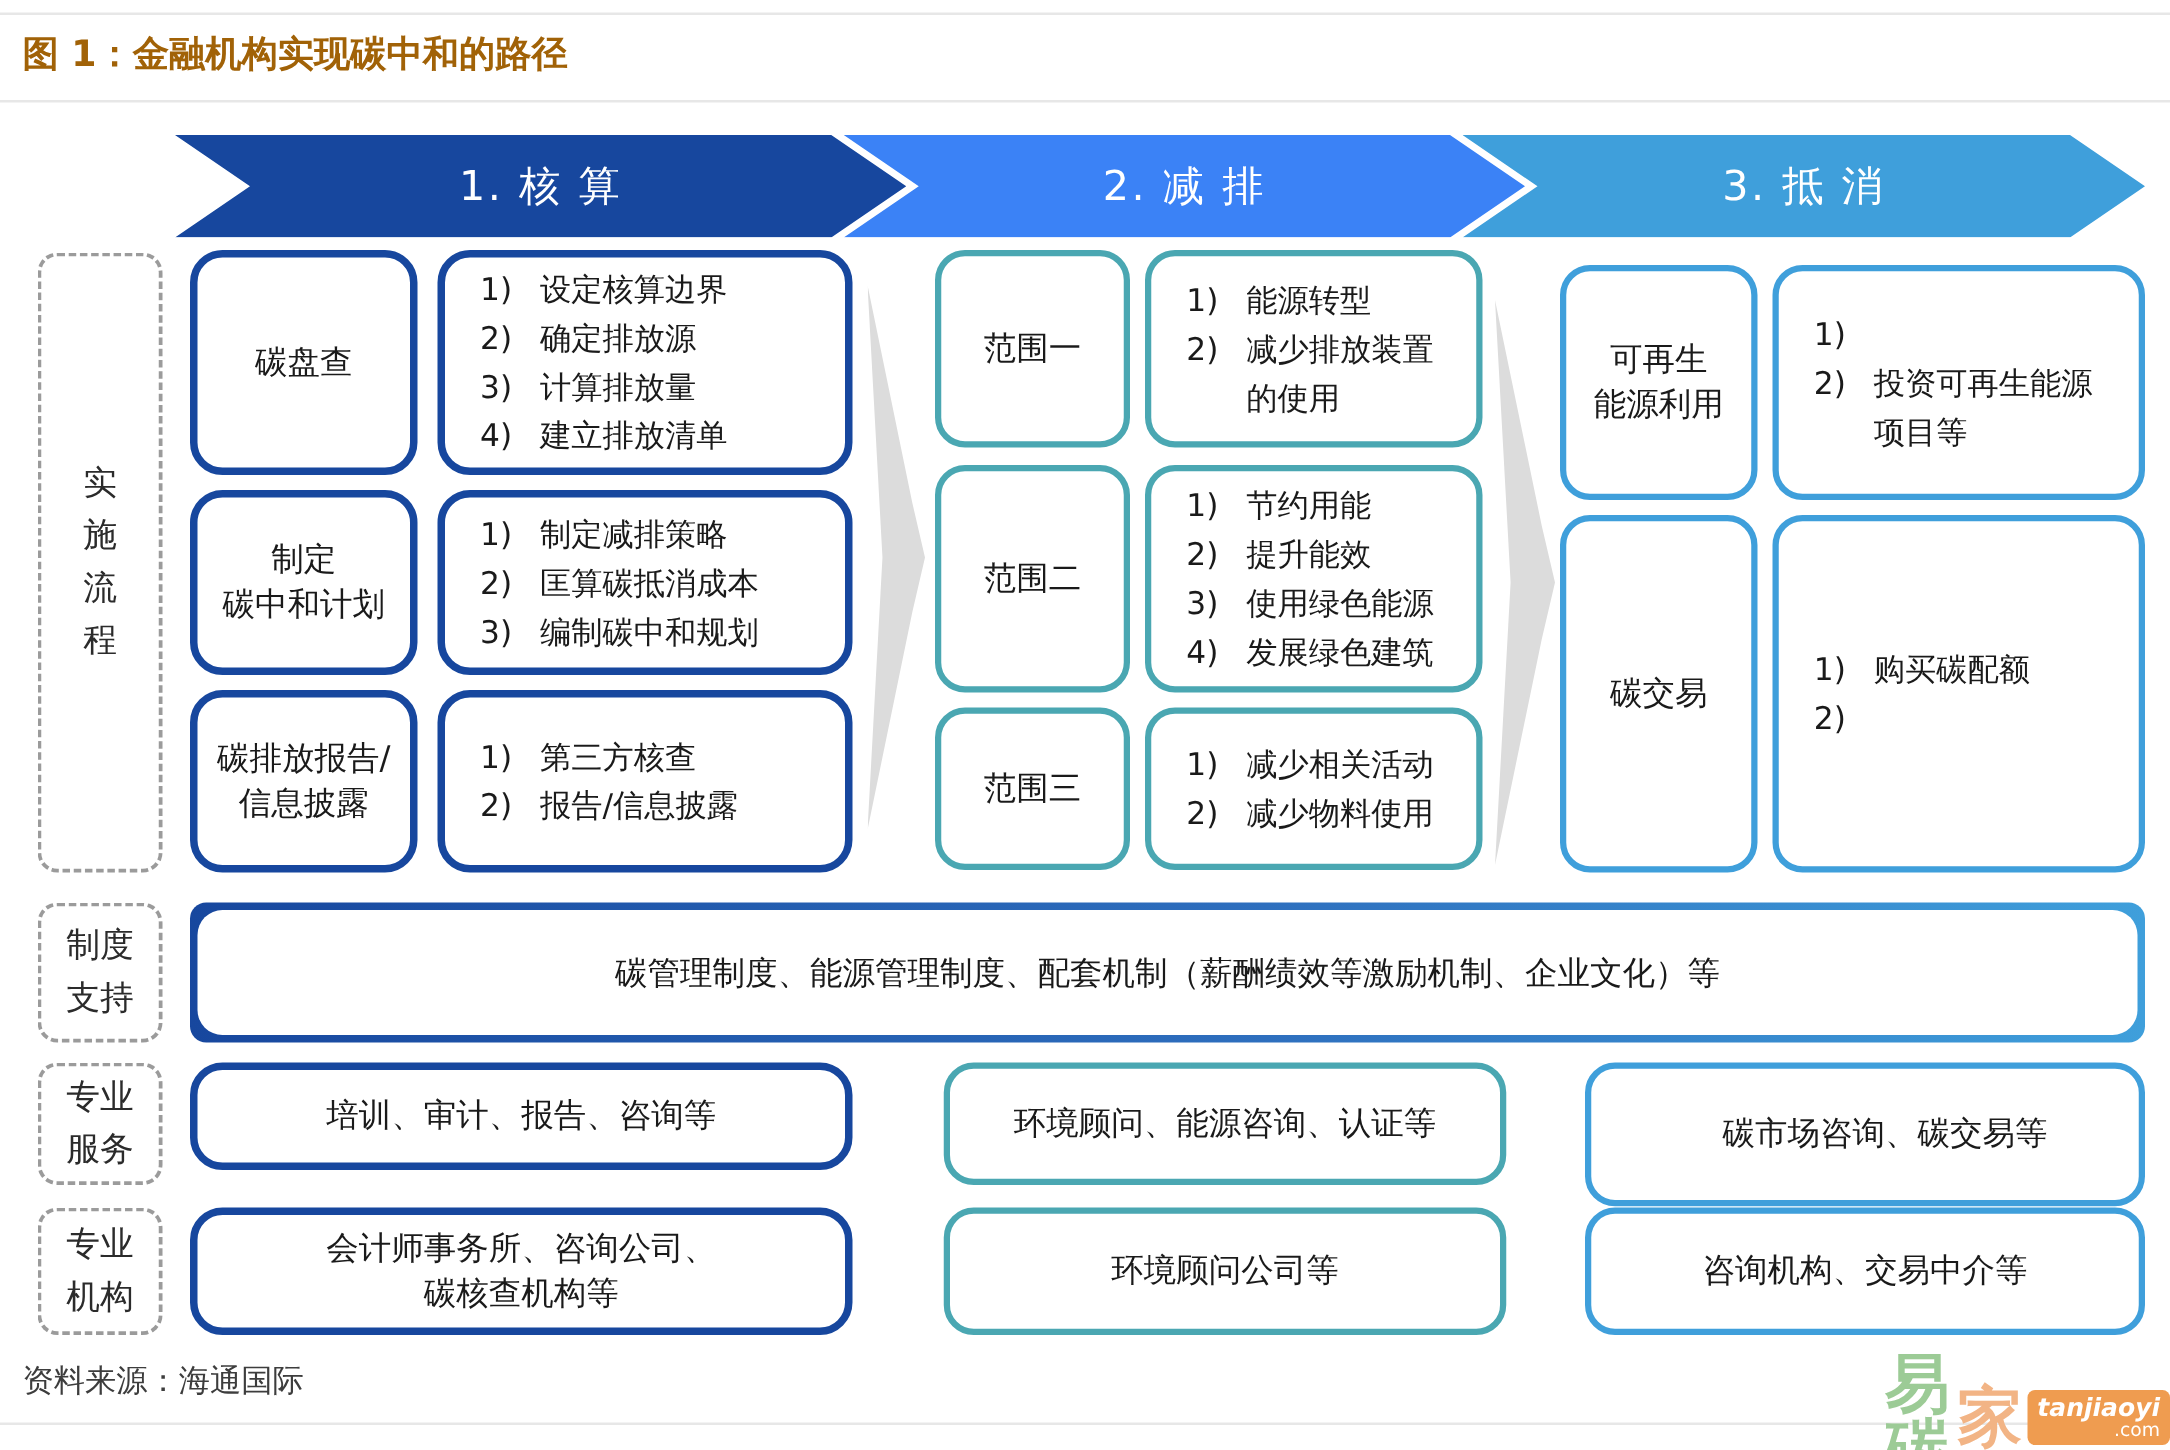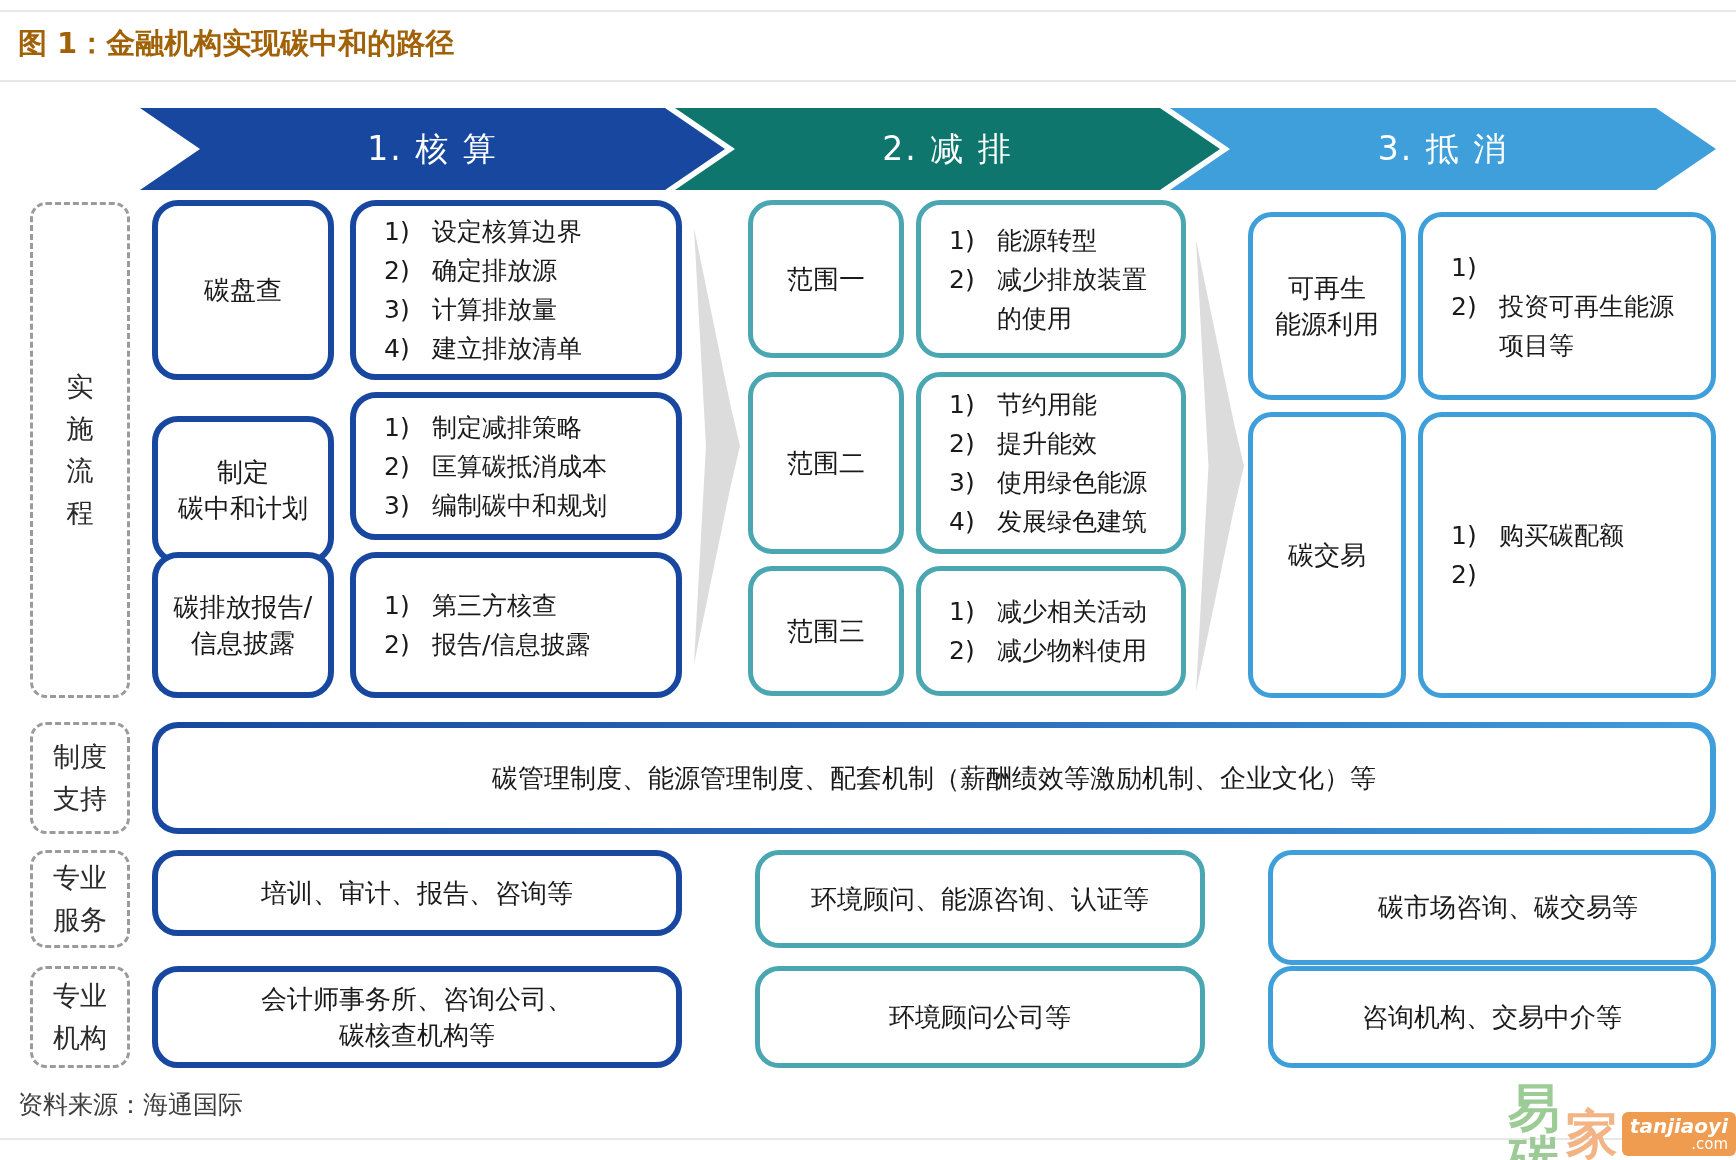--- a/index.html
+++ b/index.html
@@ -8,21 +8,21 @@
 
   .hairline{position:absolute;left:0;width:1736px;height:2px;background:#e7e7e7;}
 
   .title{position:absolute;left:18px;top:24px;font-size:29px;font-weight:bold;color:#a16207;}
 
   
   .chev{position:absolute;top:108px;height:82px;display:flex;align-items:center;justify-content:center;
         clip-path:polygon(0 0,calc(100% - 60px) 0,100% 50%,calc(100% - 60px) 100%,0 100%,60px 50%);}
   .chev .lbl{color:#fff;font-size:33px;font-weight:normal;letter-spacing:2px;}
   #chev1{left:140px;width:585px;background:#17479E;z-index:3;}
-  #chev2{left:675px;width:545px;background:#0f766e;z-index:2;}
+  #chev2{left:675px;width:545px;background:#3b82f6;z-index:2;}
   #chev3{left:1170px;width:546px;background:#3F9FDB;z-index:1;}
 
   
   .gray-arrow{position:absolute;background:#dcdcdc;z-index:0;
         clip-path:polygon(0% 0%,78% 40%,100% 50%,78% 60%,0% 100%,26% 50%);}
   #garrow1{left:694px;top:228px;width:46px;height:436px;}
   #garrow2{left:1196px;top:240px;width:48px;height:452px;}
 
   
   .box{position:absolute;background:#fff;box-sizing:border-box;z-index:1;}
@@ -36,21 +36,21 @@
   .li{display:flex;align-items:flex-start;font-size:25px;line-height:39px;}
   .li .num{width:48px;flex-shrink:0;}
   .li .txt{white-space:pre-line;}
 
   
   .dash{position:absolute;left:30px;width:100px;box-sizing:border-box;border:3px dashed #9b9b9b;border-radius:16px;
         display:flex;align-items:center;justify-content:center;text-align:center;
         font-size:27px;line-height:1.55;color:#2b2b2b;white-space:pre-line;background:#fff;z-index:1;}
 
   
-  .grad-wrap{position:absolute;left:152px;top:722px;width:1564px;height:112px;border-radius:26px;
+  .grad-wrap{position:absolute;left:152px;top:722px;width:1564px;height:112px;border-radius:13px;
              background:linear-gradient(90deg,#17479E 0%,#2e6fbe 55%,#3F9FDB 100%);padding:6px;box-sizing:border-box;z-index:1;}
   .grad-inner{width:100%;height:100%;background:#fff;border-radius:20px;display:flex;align-items:center;justify-content:center;
              font-size:26px;text-align:center;}
 
   .wide-box{display:flex;align-items:center;justify-content:center;text-align:center;
             font-size:26px;line-height:1.4;white-space:pre-line;}
 
   .source{position:absolute;left:18px;top:1088px;font-size:25px;color:#3d3d3d;}
 
   
@@ -115,21 +115,21 @@
     <div class="li">
         <span class="num">3)</span>
         <span class="txt">计算排放量</span>
       </div>
     <div class="li">
         <span class="num">4)</span>
         <span class="txt">建立排放清单</span>
       </div>
   </div>
 
-  <div class="box label-box c1" style="left:152px;top:392px;width:182px;height:148px;margin-top:24px;">制定
+  <div class="box label-box c1" style="left:152px;top:392px;width:182px;height:148px;">制定
 碳中和计划</div>
   <div class="box detail-box c1" style="left:350px;top:392px;width:332px;height:148px;">
     <div class="li">
         <span class="num">1)</span>
         <span class="txt">制定减排策略</span>
       </div>
     <div class="li">
         <span class="num">2)</span>
         <span class="txt">匡算碳抵消成本</span>
       </div>

